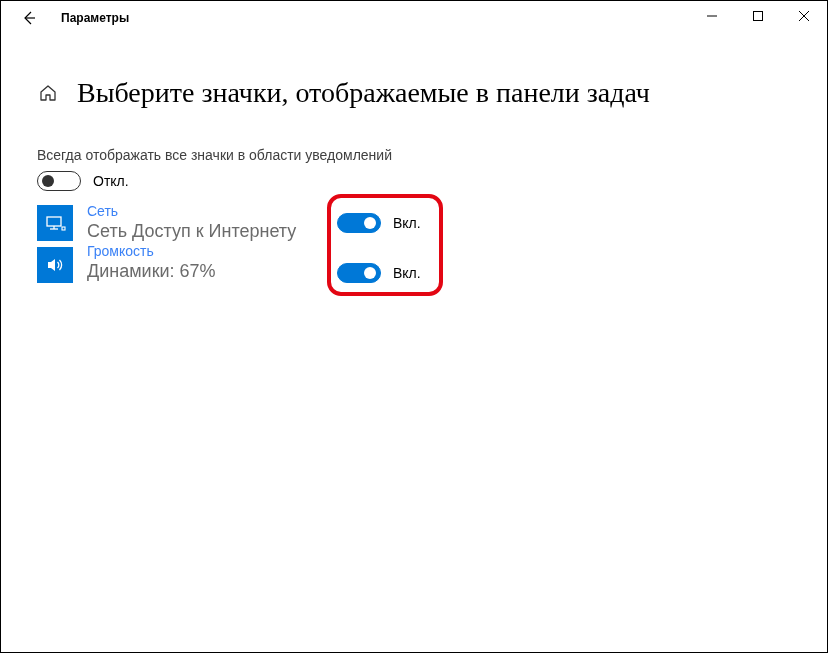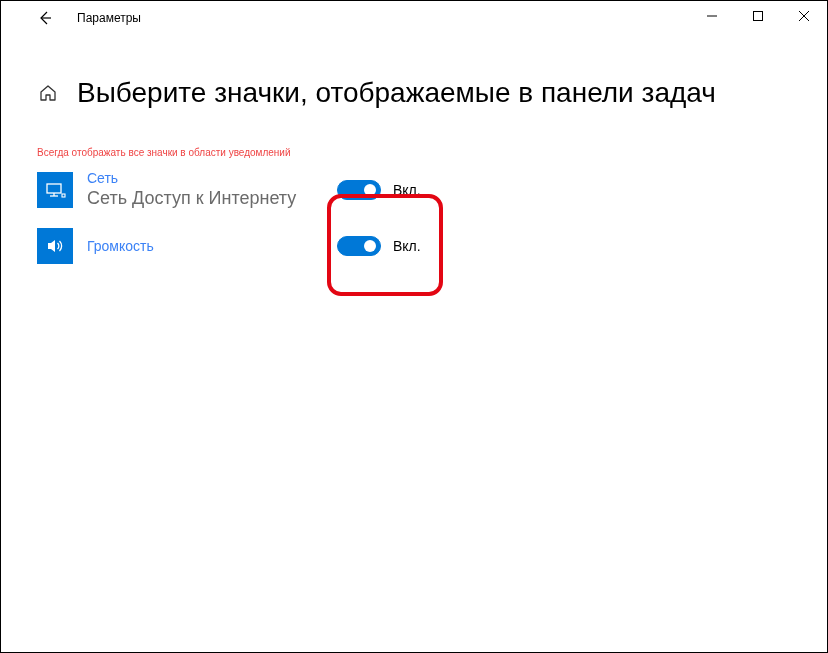--- a/index.html
+++ b/index.html
@@ -10,21 +10,22 @@
     width: 828px;
     height: 653px;
     border: 1px solid #000;
     overflow: hidden;
     position: relative;
   }
   .titlebar {
     height: 34px;
     display: flex;
     align-items: center;
-    padding-left: 24px;
+    padding-left: 8px;
+    font-weight: bold;
   }
   .back-btn {
     width: 40px;
     height: 34px;
     display: flex;
     align-items: center;
     justify-content: center;
     font-size: 16px;
     cursor: pointer;
   }
@@ -61,24 +62,25 @@
     width: 22px;
     height: 22px;
     display: flex;
     align-items: center;
     justify-content: center;
   }
   .page-title {
     font-size: 28px;
     font-weight: 400;
     color: #000;
+    font-family: Liberation Serif, serif;
   }
   .checkbox-label {
-    font-size: 10px;
-    color: #ef4444;
+    font-size: 14px;
+    color: #404040;
   }
   .toggle-row {
     display: flex;
     align-items: center;
     gap: 12px;
     margin-top: 8px;
     margin-bottom: 12px;
   }
   .toggle {
     width: 44px;
@@ -186,20 +188,26 @@
   <div class="heading-row">
     <div class="home-icon">
       <svg width="20" height="20" viewBox="0 0 20 20">
         <path d="M3 9 L10 3 L17 9 L17 17 L12 17 L12 12 L8 12 L8 17 L3 17 Z" stroke="#333" stroke-width="1.3" fill="none" stroke-linejoin="round"></path>
       </svg>
     </div>
     <div class="page-title">Выберите значки, отображаемые в панели задач</div>
   </div>
 
   <div class="checkbox-label">Всегда отображать все значки в области уведомлений</div>
+  <div class="toggle-row">
+    <div class="toggle">
+      <div class="knob"></div>
+    </div>
+    <div class="toggle-text">Откл.</div>
+  </div>
 
   <div class="item-row">
     <div class="item-icon">
       <svg width="22" height="22" viewBox="0 0 22 22">
         <rect x="3" y="5" width="14" height="9" stroke="#fff" stroke-width="1.3" fill="none"></rect>
         <rect x="18" y="15" width="3" height="3" stroke="#fff" stroke-width="1.1" fill="none"></rect>
         <line x1="10" y1="14" x2="10" y2="17" stroke="#fff" stroke-width="1.3"></line>
         <line x1="6" y1="17" x2="14" y2="17" stroke="#fff" stroke-width="1.3"></line>
       </svg>
     </div>
@@ -208,30 +216,31 @@
       <div class="item-sub">Сеть Доступ к Интернету</div>
     </div>
     <div class="toggle-row" style="margin:0;">
       <div class="toggle on">
         <div class="knob"></div>
       </div>
       <div class="toggle-text">Вкл.</div>
     </div>
   </div>
 
-  <div class="item-row" style="margin-top:18px;">
+  <div class="item-row" style="margin-top:0;align-items:flex-end;">
     <div class="item-icon">
       <svg width="22" height="22" viewBox="0 0 22 22">
         <path d="M4 8 L7 8 L11 5 L11 17 L7 14 L4 14 Z" fill="#fff"></path>
         <path d="M13.5 8 A4 4 0 0 1 13.5 14" stroke="#fff" stroke-width="1.3" fill="none"></path>
         <path d="M15.5 6 A7 7 0 0 1 15.5 16" stroke="#fff" stroke-width="1.3" fill="none"></path>
       </svg>
     </div>
     <div class="item-text">
       <div class="item-title">Громкость</div>
+      <div class="item-sub">Динамики: 67%</div>
     </div>
     <div class="toggle-row" style="margin:0;">
       <div class="toggle on">
         <div class="knob"></div>
       </div>
       <div class="toggle-text">Вкл.</div>
     </div>
   </div>
 
 </div>

